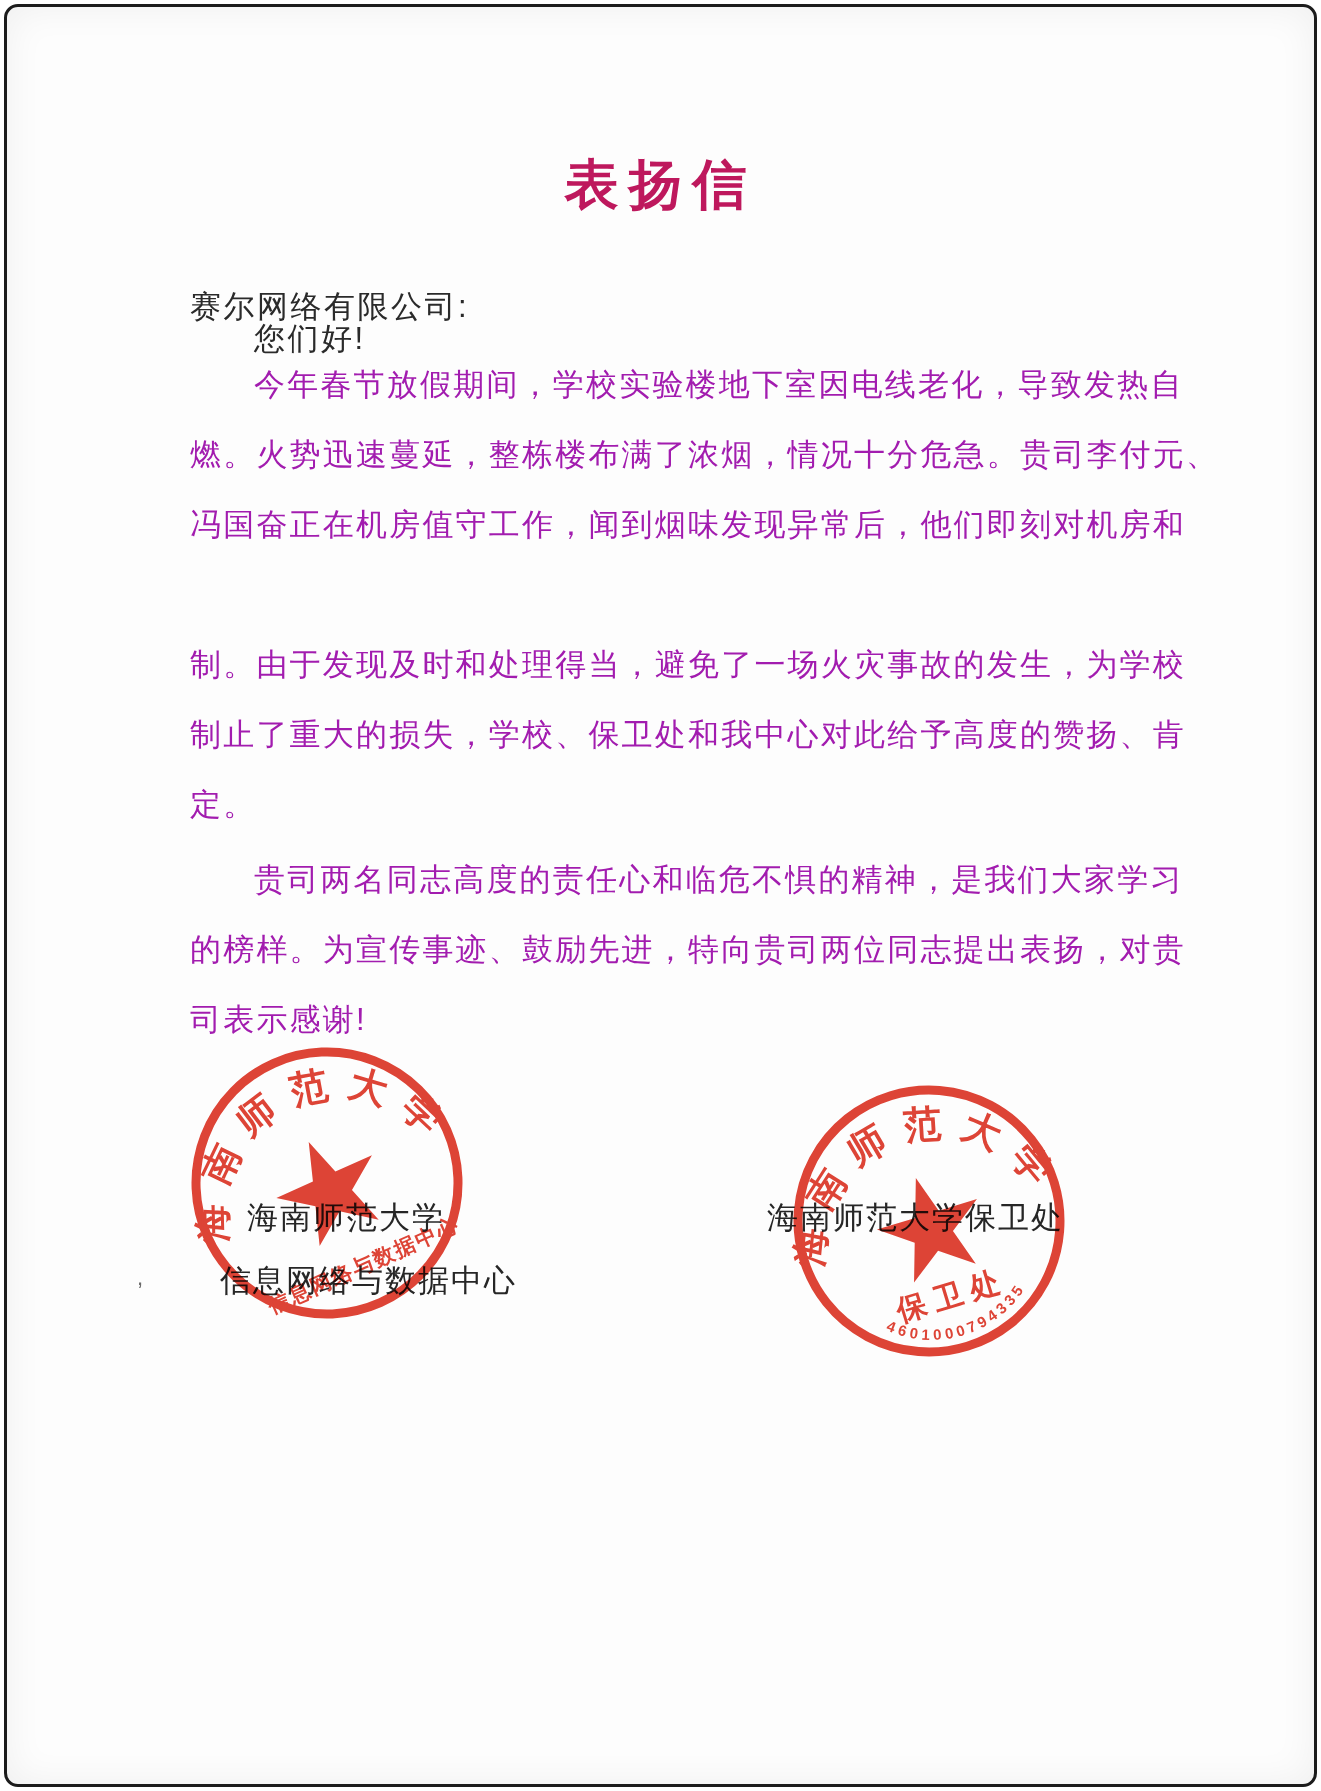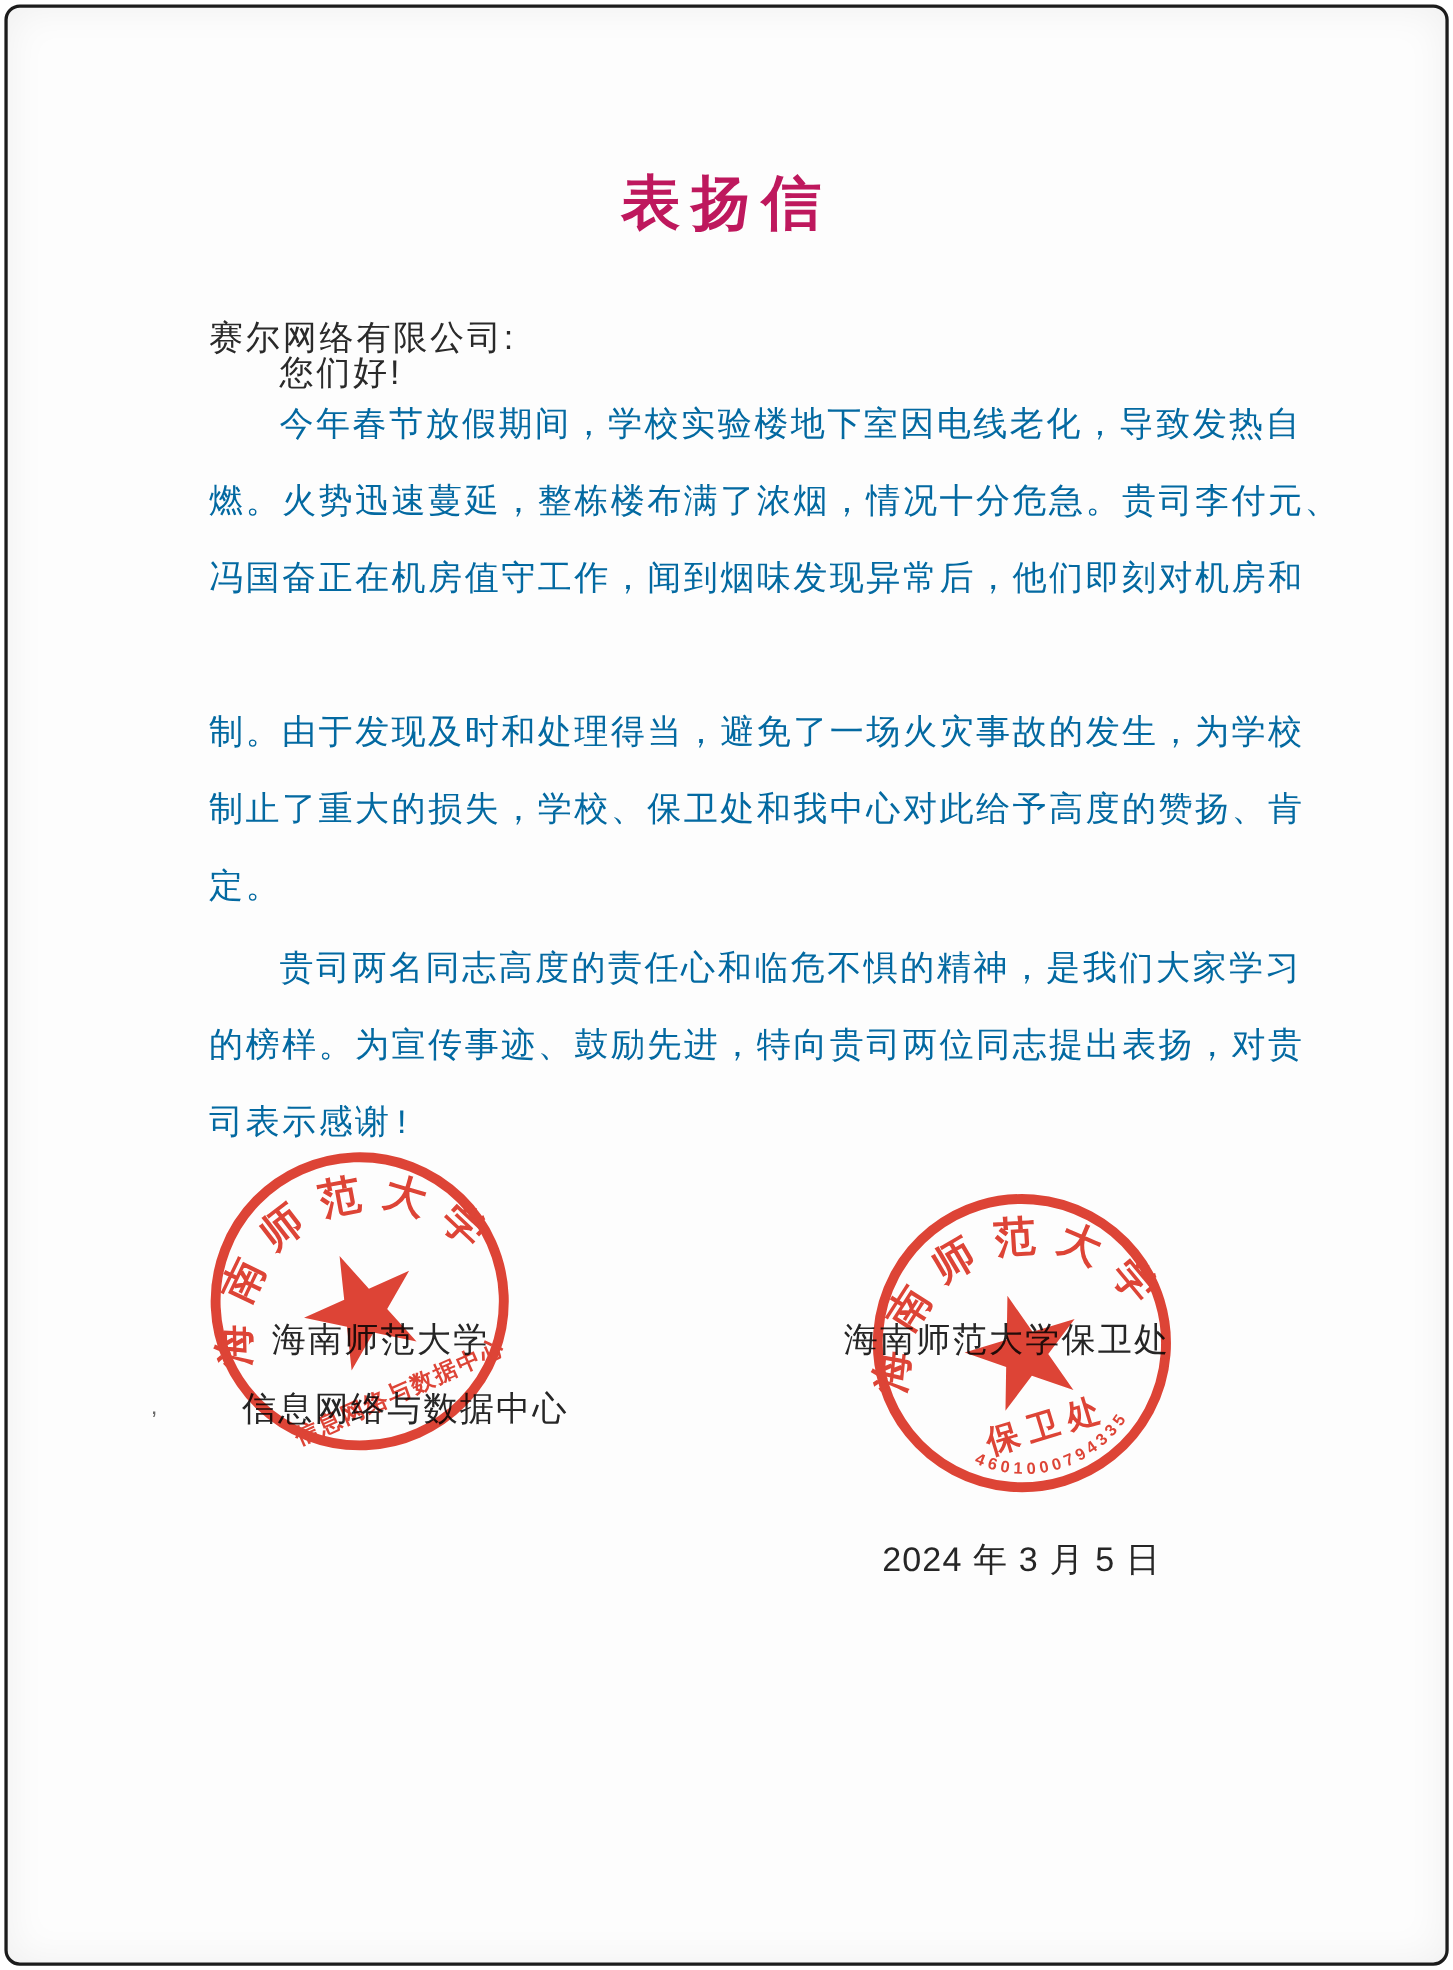--- a/index.html
+++ b/index.html
@@ -22,21 +22,21 @@
   }
 
   .txt {
     position:absolute;
     font-size:31px; color:#2a2a2a; letter-spacing:2.5px;
     white-space:nowrap;
   }
   .salutation { top:236px; left:183px;margin-top:43px; }
   .greeting   { top:311px; left:247px; }
 
-  .body-line { position:absolute; left:183px; font-size:31px; color:#0369a1; letter-spacing:2.2px; white-space:nowrap;font-family:Liberation Mono, monospace; }
+  .body-line { position:absolute; left:183px; font-size:31px; color:#a21caf; letter-spacing:2.2px; white-space:nowrap; }
   .body-line.indent { left:247px; }
   .l0 { top:357px; } .l1 { top:427px; } .l2 { top:497px; } .l3 { top:567px; }
   .l4 { top:637px; } .l5 { top:707px; } .l6 { top:777px; }
   .l7 { top:852px; } .l8 { top:922px; } .l9 { top:992px; }
 
   .sig { position:absolute; font-size:31px; color:#262626; letter-spacing:2px; white-space:nowrap; z-index:2; }
   .sig-left-1  { top:1190px; left:240px; }
   .sig-left-2  { top:1253px; left:213px; }
   .sig-right-1 { top:1190px; left:760px; }
   .date-line   { top:1390px; left:795px; font-size:31px; letter-spacing:1px; }
@@ -66,21 +66,20 @@
   <div class="body-line l6">定。</div>
   <div class="body-line l7 indent">贵司两名同志高度的责任心和临危不惧的精神，是我们大家学习</div>
   <div class="body-line l8">的榜样。为宣传事迹、鼓励先进，特向贵司两位同志提出表扬，对贵</div>
   <div class="body-line l9">司表示感谢!</div>
 
   <div class="artifact-comma">,</div>
 
   <div class="sig sig-left-1">海南师范大学</div>
   <div class="sig sig-left-2">信息网络与数据中心</div>
   <div class="sig sig-right-1">海南师范大学保卫处</div>
-  <div class="sig date-line">2024 年 3 月 5 日</div>
 
   <div class="stamp stamp-left">
     <svg width="280" height="280" viewBox="0 0 280 280">
       <circle cx="140" cy="140" r="131" fill="none" stroke="#dd3526" stroke-width="9"></circle>
       <polygon points="140,95 152.3,133 192.3,133 160,156.5 172.3,194.5 140,171 107.7,194.5 120,156.5 87.7,133 127.7,133" fill="#dd3526"></polygon>
       <defs>
         <path id="arcTopL" d="M 25 172 A 115 115 0 1 1 255 172" fill="none"></path>
       </defs>
       <text font-size="38" fill="#dd3526" letter-spacing="16" font-weight="700" font-family="Liberation Sans, DejaVu Sans, sans-serif">
         <textPath href="#arcTopL" startOffset="50%" text-anchor="middle">海南师范大学</textPath>

